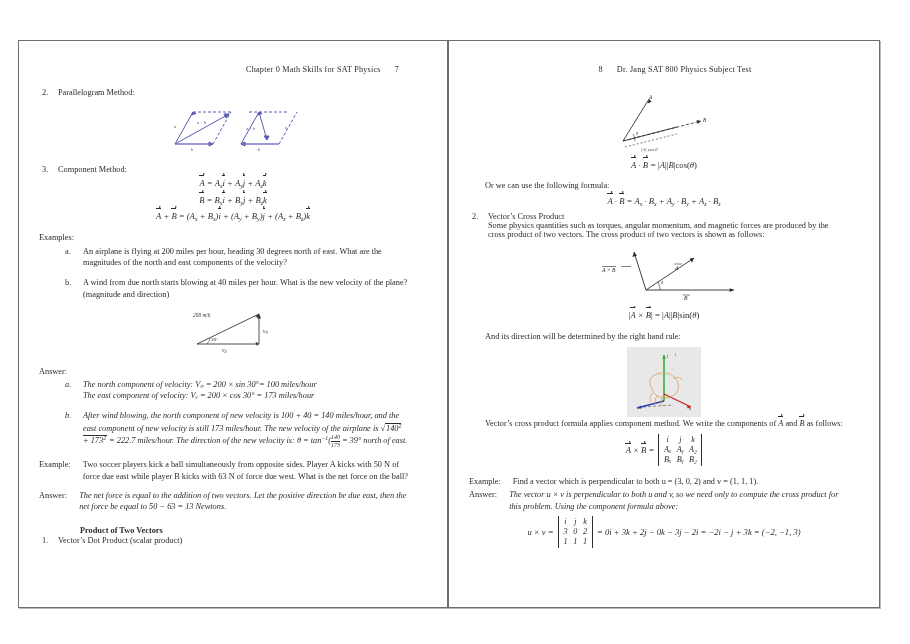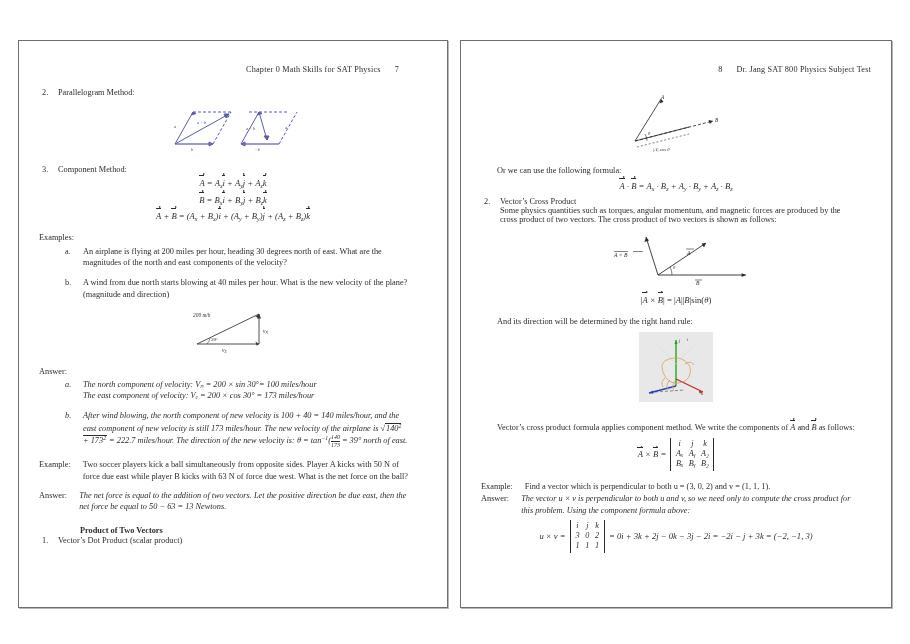--- a/index.html
+++ b/index.html
@@ -12,21 +12,20 @@
     height: 644px;
     font-family: "Liberation Serif", serif;
     color: #2b2b2b;
     overflow: hidden;
   }
   .spread {
     position: relative;
     width: 910px;
     height: 644px;
     display: flex;
-    gap: 12px;
     padding: 40px 18px 0 18px;
     box-sizing: border-box;
   }
   .page {
     position: relative;
     background: #ffffff;
     border: 1px solid #6e6e6e;
     box-shadow: 1px 1px 0 #b8b8b8;
     box-sizing: border-box;
     overflow: hidden;
@@ -41,21 +40,21 @@
     height: 568px;
     padding: 16px 20px 10px 20px;
   }
   .running-head {
     font-size: 8.2px;
     letter-spacing: .2px;
     margin: 8px 0 0 0;
     height: 14px;
   }
   .rh-right { text-align: right; padding-right: 28px; }
-  .rh-left { text-align: right; padding-left: 22px; }
+  .rh-left { text-align: center; padding-left: 22px; }
   .rh-num { display: inline-block; padding-left: 14px; }
 
   .blk { font-size: 8.3px; line-height: 1.42; }
   .num-item {
     display: flex;
     margin: 9px 0 0 0;
     font-size: 8.3px;
   }
   .num-item .mk { width: 16px; flex: 0 0 16px; padding-left: 3px; }
   .num-item .bd { flex: 1; }
@@ -309,20 +308,23 @@
         <path d="M96,30 L91.6,29 L92.8,33 Z" fill="#2b2b2b"></path>
         <g font-family="Liberation Serif, serif" fill="#2b2b2b" font-style="italic">
           <text x="44" y="8" font-size="5.2">A</text>
           <text x="98" y="31" font-size="5.2">B</text>
           <text x="31" y="44" font-size="4.6">θ</text>
           <text x="36" y="60" font-size="4.8">|A| cos θ</text>
         </g>
       </svg>
     </div>
 
+    <div class="eqn" style="margin-top:2px">
+      <span class="vec arw">A</span> · <span class="vec arw">B</span> = <span class="up">|</span><i>A</i><span class="up">||</span><i>B</i><span class="up">|cos(</span><i>θ</i><span class="up">)</span>
+    </div>
 
     <div class="blk" style="margin-top:8px; padding-left:16px">Or we can use the following formula:</div>
 
     <div class="eqn">
       <span class="vec arw">A</span> · <span class="vec arw">B</span> = <i>A<sub>x</sub></i> · <i>B<sub>x</sub></i> + <i>A<sub>y</sub></i> · <i>B<sub>y</sub></i> + <i>A<sub>z</sub></i> · <i>B<sub>z</sub></i>
     </div>
 
     <div class="num-item" style="margin-top:4px">
       <div class="mk">2.</div>
       <div class="bd" style="padding-right:16px">
@@ -388,21 +390,21 @@
           <g font-family="Liberation Serif, serif" font-size="4.5" fill="#2b2b2b" font-style="italic">
             <text x="38" y="8">j</text>
             <text x="46" y="7">i</text>
             <text x="60" y="61">k</text>
           </g>
           <path d="M14,58 L44,56" stroke="#2b2b2b" stroke-width="0.5" stroke-dasharray="3,2" fill="none"></path>
         </svg>
       </span>
     </div>
 
-    <div class="blk" style="margin-top:20px; padding-left:16px; padding-right:16px">
+    <div class="blk" style="margin-top:1px; padding-left:16px; padding-right:16px">
       Vector’s cross product formula applies component method. We write the components of <span class="vec arw">A</span> and <span class="vec arw">B</span> as follows:
     </div>
 
     <div class="eqline" style="margin-top:4px">
       <span><span class="vec arw">A</span> × <span class="vec arw">B</span> =</span>
       <span class="det">
         <span>i</span>
         <span>j</span>
         <span>k</span>
         <span>Aₓ</span>

